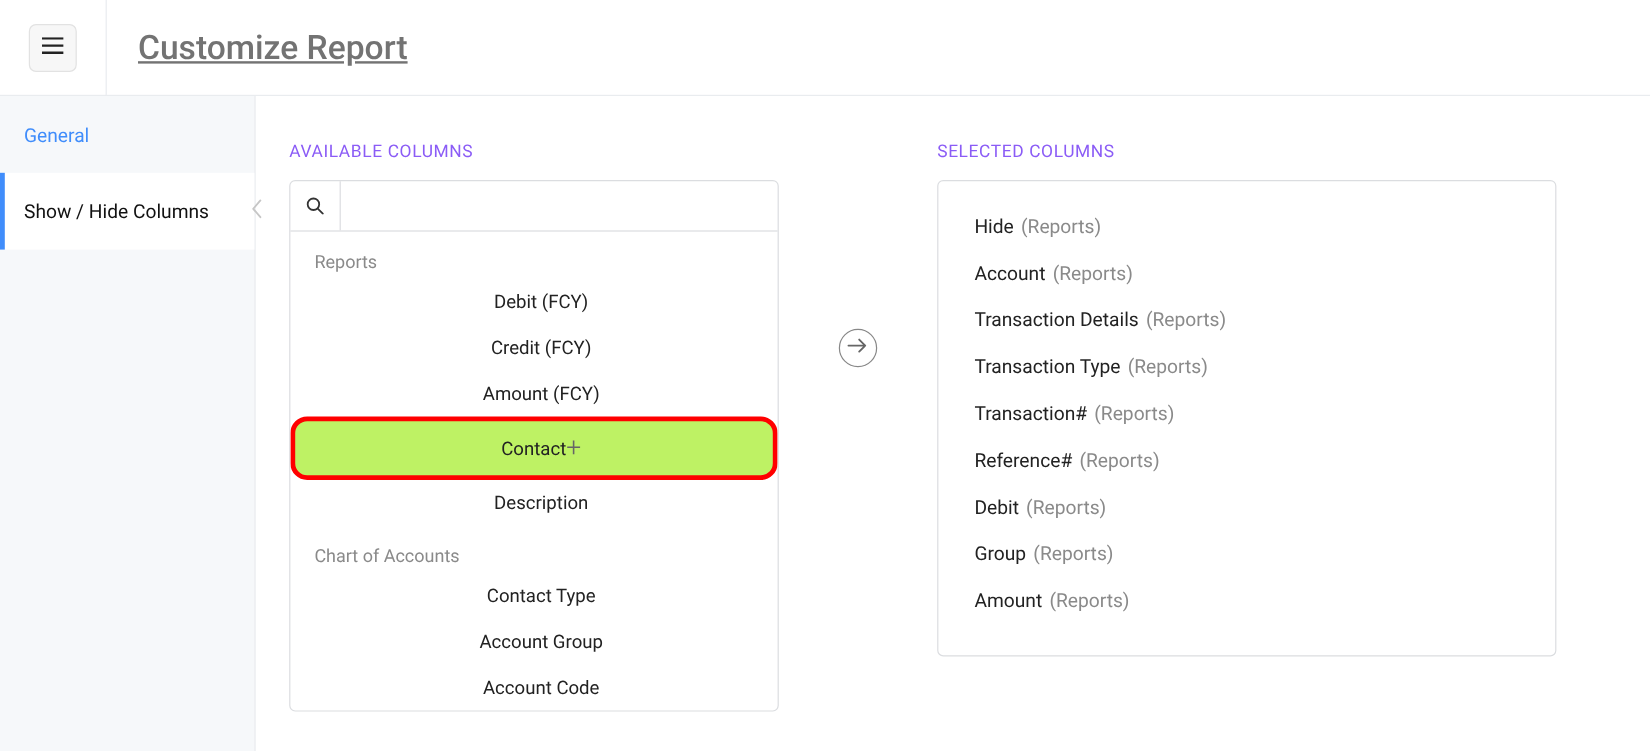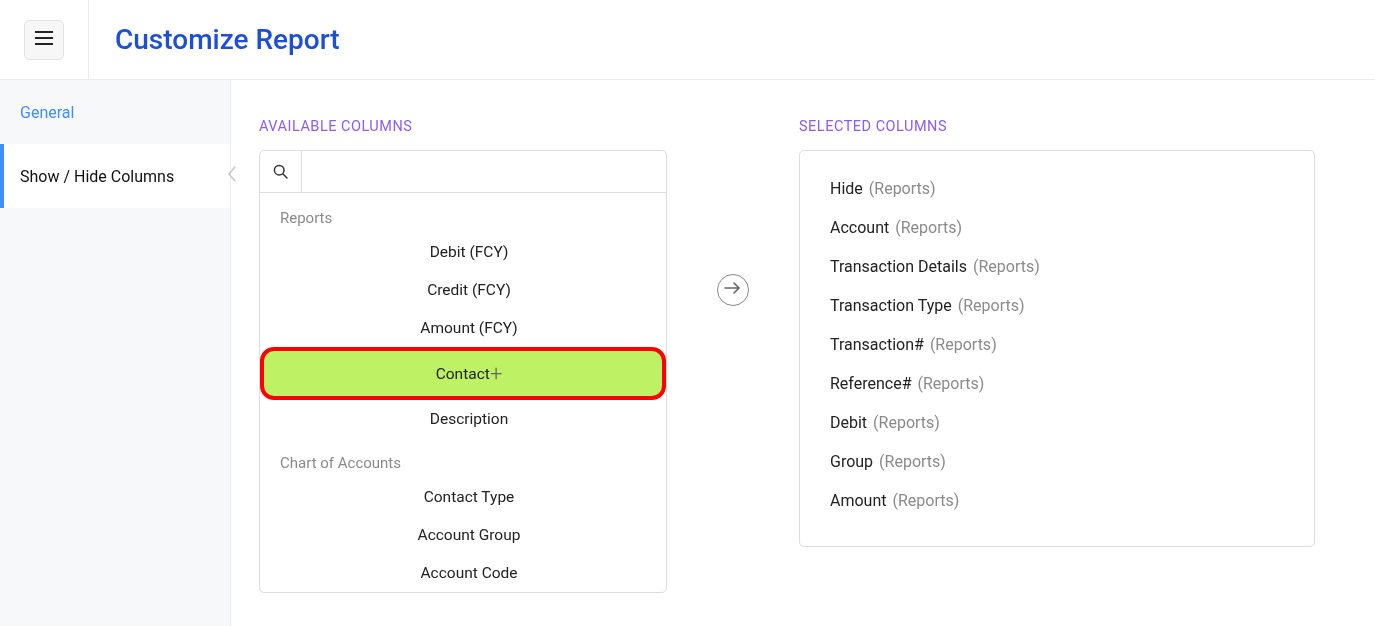--- a/index.html
+++ b/index.html
@@ -32,28 +32,29 @@
     }
     .header-divider {
       width: 1px;
       height: 80px;
       background: #e9ecef;
       margin-right: 26px;
     }
     .page-title {
       font-size: 28px;
       font-weight: 500;
-      color: #1d4ed8;
+      color: #737373;
+      text-decoration: underline;
     }
     .content-wrap {
       display: flex;
       height: calc(100% - 80px);
     }
     .sidebar {
-      width: 231px;
+      width: 213px;
       background: #f6f8fa;
       border-right: 1px solid #e9ecef;
       position: relative;
       flex-shrink: 0;
     }
     .sidebar-item {
       height: 64px;
       display: flex;
       align-items: center;
       padding-left: 20px;

